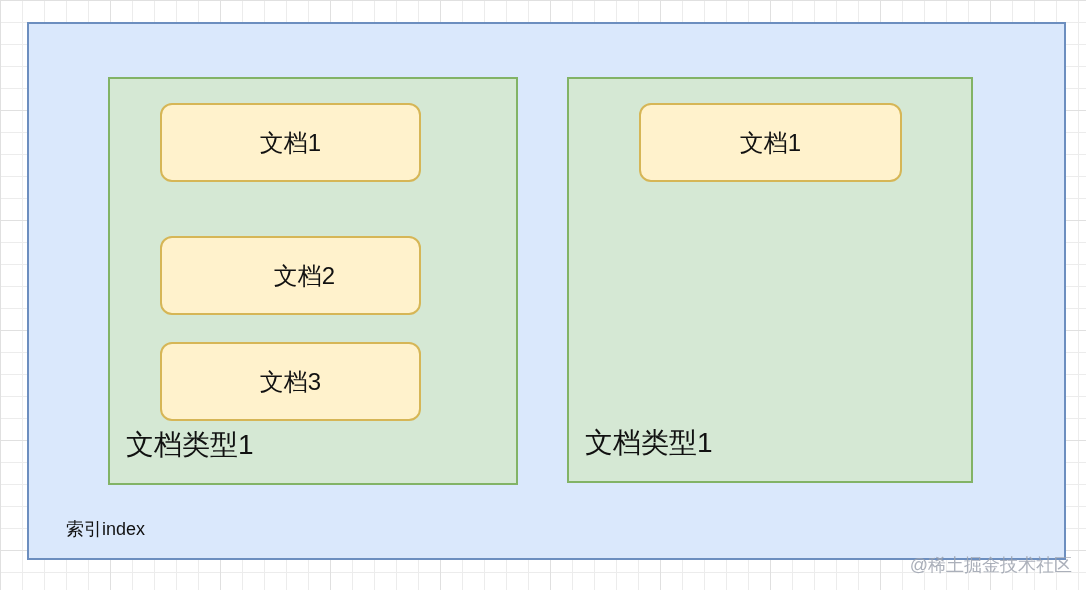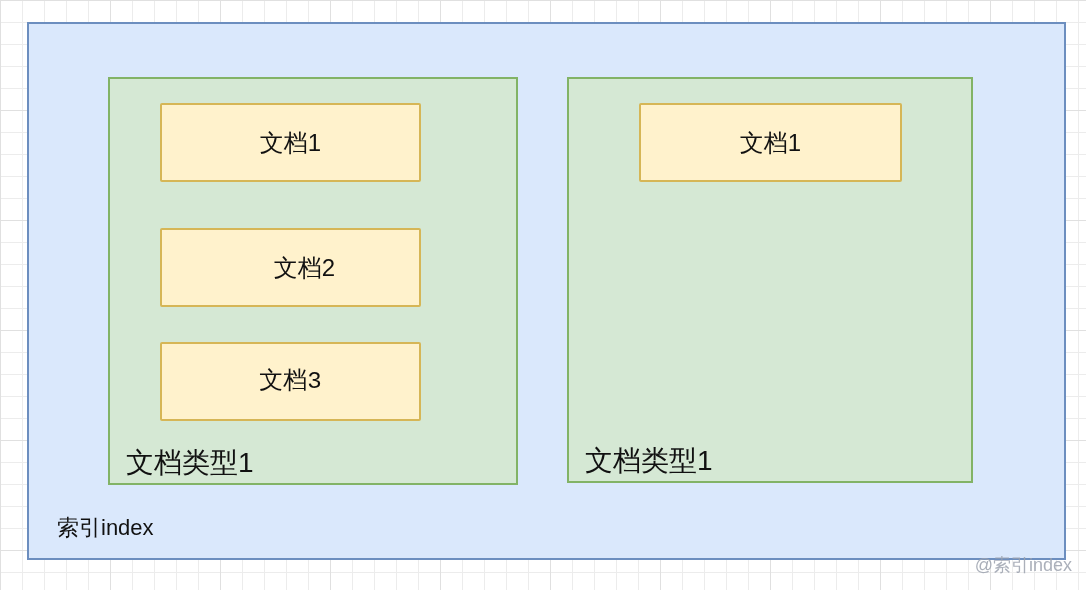--- a/index.html
+++ b/index.html
@@ -31,60 +31,60 @@
     position: absolute;
     left: 27px;
     top: 22px;
     width: 1039px;
     height: 538px;
     background: var(--index-fill, #dae8fc);
     border: 2px solid var(--index-stroke, #6c8ebf);
   }
   .index-label {
     position: absolute;
-    left: 28px;
+    left: 37px;
     bottom: 18px;
-    font-size: 22px;
+    font-size: 18px;
     line-height: 1.15;
     white-space: nowrap;
   }
 
   .type-box {
     position: absolute;
     top: 53px;
     background: var(--type-fill, #d5e8d4);
     border: 2px solid var(--type-stroke, #82b366);
   }
   .type-box.left  { left: 79px;  width: 410px; height: 408px; }
   .type-box.right { left: 538px; width: 406px; height: 406px; }
   .type-label {
     position: absolute;
     left: 16px;
-    bottom: 4px;
+    bottom: 22px;
     font-size: 28px;
     line-height: 1.15;
     white-space: nowrap;
     margin-top: 20px;
   }
 
   .doc-box {
     position: absolute;
     height: 79px;
     background: var(--doc-fill, #fff2cc);
     border: 2px solid var(--doc-stroke, #d6b656);
-    border-radius: 2px;
+    border-radius: 12px;
     display: flex;
     align-items: center;
     justify-content: center;
   }
   .type-box.left  .doc-box { left: 50px; width: 261px; }
   .type-box.right .doc-box { left: 70px; width: 263px; }
   .doc-box.pos-1 { top: 24px; }
-  .doc-box.pos-2 { top: 149px; padding-left: 28px; }
-  .doc-box.pos-3 { top: 263px; font-family: Liberation Mono, monospace; }
+  .doc-box.pos-2 { top: 157px; padding-left: 28px; }
+  .doc-box.pos-3 { top: 263px; }
   .doc-label {
     font-size: 24px;
     line-height: 1;
     white-space: nowrap;
   }
 
   .watermark {
     position: absolute;
     right: 14px;
     bottom: 14px;
@@ -118,14 +118,14 @@
     <div class="type-box right">
       <div class="doc-box pos-1">
         <span class="doc-label">文档1</span>
       </div>
       <div class="type-label">文档类型1</div>
     </div>
 
     <div class="index-label">索引index</div>
   </div>
 
-  <div class="watermark">@索引index</div>
+  <div class="watermark">@稀土掘金技术社区</div>
 </div>
 
 </body></html>

